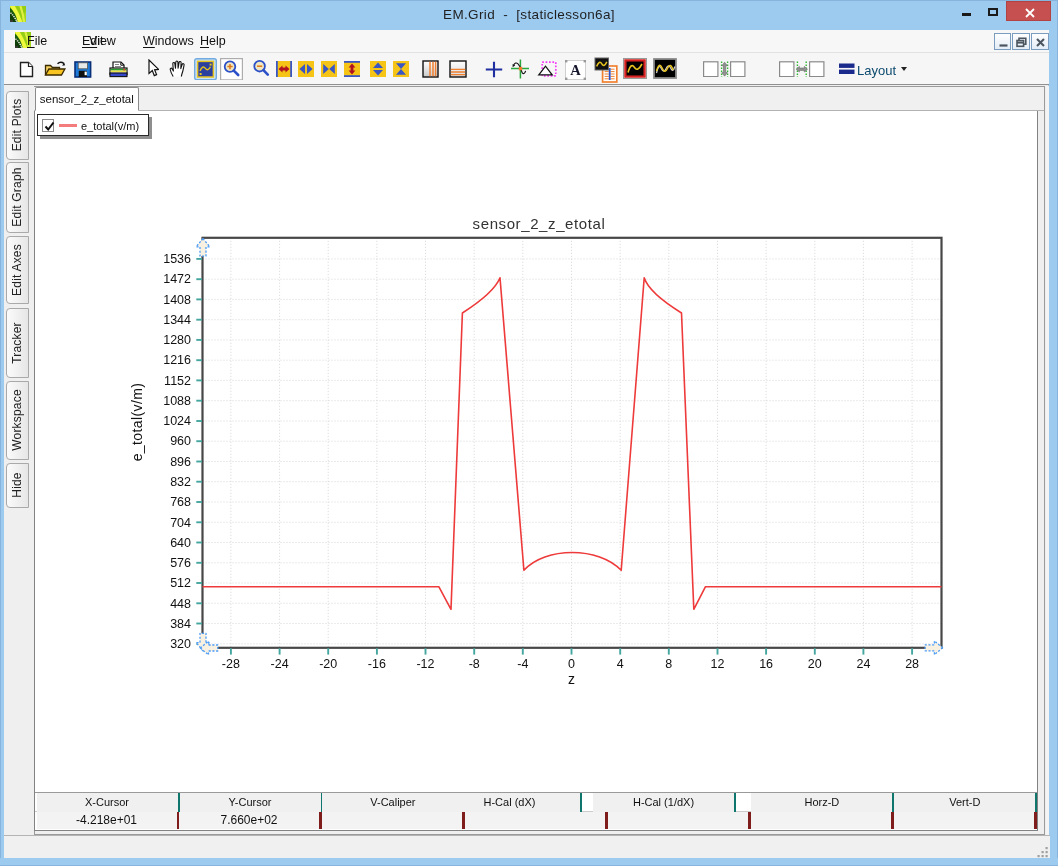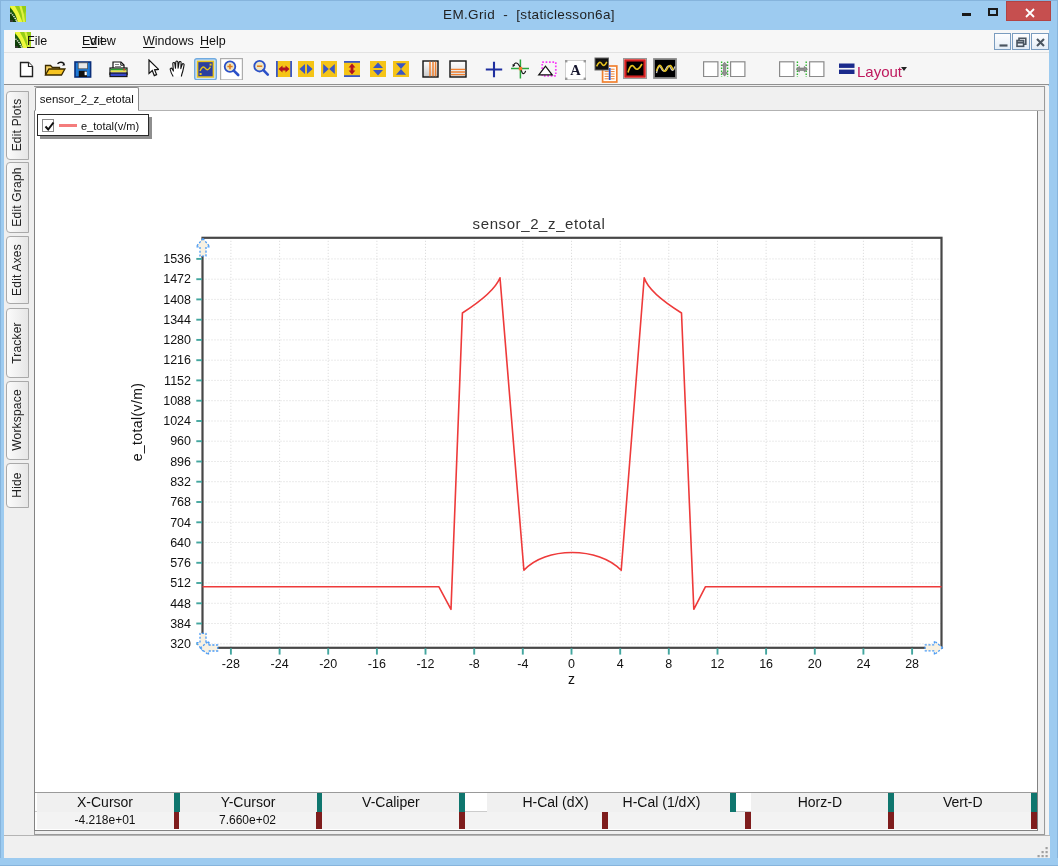--- a/index.html
+++ b/index.html
@@ -15,21 +15,21 @@
   background:#c64f4f; border:1px solid #b34343; }
 #closebtn svg { position:absolute; left:18px; top:6px; }
 #menubar { position:absolute; left:4.4px; top:29.5px; width:1046.1px; height:23px;
   background:#f7f7f7; border-bottom:1px solid #e2e2e2; }
 .menuitem { position:absolute; top:33.5px; font-size:12.5px; color:#111; }
 .menuitem u { text-decoration:underline; text-underline-offset:2px; }
 #toolbar { position:absolute; left:4.4px; top:53px; width:1046.1px; height:31.5px;
   background:#f6f6f6; }
 #tbline { position:absolute; left:4.4px; top:84.2px; width:1046.1px; height:1px;
   background:#909090; }
-#layouttext { position:absolute; left:857px; top:62.5px; font-size:15px; color:#be185d; }
+#layouttext { position:absolute; left:857px; top:62.5px; font-size:13px; color:#0c4a6e; }
 #layoutarrow { position:absolute; left:901px; top:66.5px; width:0; height:0;
   border-left:3.8px solid transparent; border-right:3.8px solid transparent;
   border-top:4.4px solid #222; }
 #content { position:absolute; left:4.4px; top:85px; width:1044.1px; height:750.7px;
   background:#efefef; }
 .stab { position:absolute; left:5.6px; width:23.5px; background:linear-gradient(90deg,#fbfbfb,#e6e6e6);
   border:1px solid #a9a9a9; border-radius:4px 0 0 4px; }
 .stabtxt { position:absolute; left:17.2px; width:0; height:0; font-size:12px; color:#222;
   white-space:nowrap; display:flex; align-items:center; justify-content:center;
   transform:rotate(-90deg); letter-spacing:0.2px; }
@@ -43,24 +43,24 @@
   border:1px solid #8a8a8a; border-bottom:1px solid #fff; border-radius:2px 2px 0 0;
   font-size:11.5px; color:#111; text-align:center; line-height:22px; }
 #legend { position:absolute; left:37px; top:114.2px; width:112px; height:21.4px; background:#fff;
   border:1.4px solid #2a2a2a; box-shadow:3px 3px 0 #8e8e8e; }
 #legend .cb { position:absolute; left:4px; top:4px; width:12.4px; height:12.8px;
   border:1px solid #8a8a8a; background:#fff; }
 #legend .cb svg { position:absolute; left:0.6px; top:0.8px; }
 #legend .rline { position:absolute; left:20.5px; top:9.3px; width:18px; height:2.8px;
   background:#f47c7c; }
 #legend .ltxt { position:absolute; left:43px; top:4.5px; font-size:11px; color:#111; }
-.hc { position:absolute; top:793.2px; height:19px; font-size:14px; color:#111; text-align:center;
-  line-height:19px; border-right:6px solid #0f766e; background:#f0f0f0; }
+.hc { position:absolute; top:793.2px; height:19px; font-size:11px; color:#111; text-align:center;
+  line-height:19px; border-right:2px solid #0f766e; background:#f0f0f0; }
 .vc { position:absolute; top:812.2px; height:17px; font-size:12px; color:#111; text-align:center;
-  line-height:16px; border-right:6px solid #7f1d1d; background:#f3f3f3; }
+  line-height:16px; border-right:3px solid #7f1d1d; background:#f3f3f3; }
 #tbltop { position:absolute; left:34.8px; top:792px; width:1002.5px; height:1.2px; background:#9a9a9a; }
 #tblmid { position:absolute; left:34.8px; top:811.4px; width:1002.5px; height:1px; background:#cccccc; }
 #statusstrip { position:absolute; left:4.4px; top:834.6px; width:1046.1px; height:23.6px;
   background:#f0f0f0; border-top:1px solid #b4b4b4; }
 #botborder { position:absolute; left:0; top:858.4px; width:1058px; height:7.6px; background:#9dcbf0;
   border-bottom:1px solid #86b4dc; }
 #rightstrip { position:absolute; left:1045.8px; top:86.2px; width:2.9px; height:749.5px;
   background:#f4f4f4; }
 #leftblue { position:absolute; left:0; top:29.5px; width:4.4px; height:829px; background:#9dcbf0;
   border-left:1px solid #86b4dc; }
@@ -318,21 +318,21 @@
       </svg>
     </div>
   <div class="rline"></div>
   <div class="ltxt">e_total(v/m)</div>
 </div>
 <div id="tbltop"></div>
 <div id="tblmid"></div>
 <div class="hc" style="left:36.5px;width:143.0px">X-Cursor</div>
 <div class="hc" style="left:179.5px;width:143.0px">Y-Cursor</div>
 <div class="hc" style="left:322.4px;width:143.0px">V-Caliper</div>
-<div class="hc" style="left:487px;width:143.0px">H-Cal (dX)</div>
+<div class="hc" style="left:439px;width:143.0px">H-Cal (dX)</div>
 <div class="hc" style="left:593px;width:143.0px">H-Cal (1/dX)</div>
 <div class="hc" style="left:751.4px;width:143.0px">Horz-D</div>
 <div class="hc" style="left:894.3px;width:143.0px">Vert-D</div>
 <div class="vc" style="left:36.5px;width:143.0px">-4.218e+01</div>
 <div class="vc" style="left:179px;width:143.0px">7.660e+02</div>
 <div class="vc" style="left:322.4px;width:143.0px"></div>
 <div class="vc" style="left:465.4px;width:143.0px"></div>
 <div class="vc" style="left:608.4px;width:143.0px"></div>
 <div class="vc" style="left:751.4px;width:143.0px"></div>
 <div class="vc" style="left:894.3px;width:143.0px"></div>

